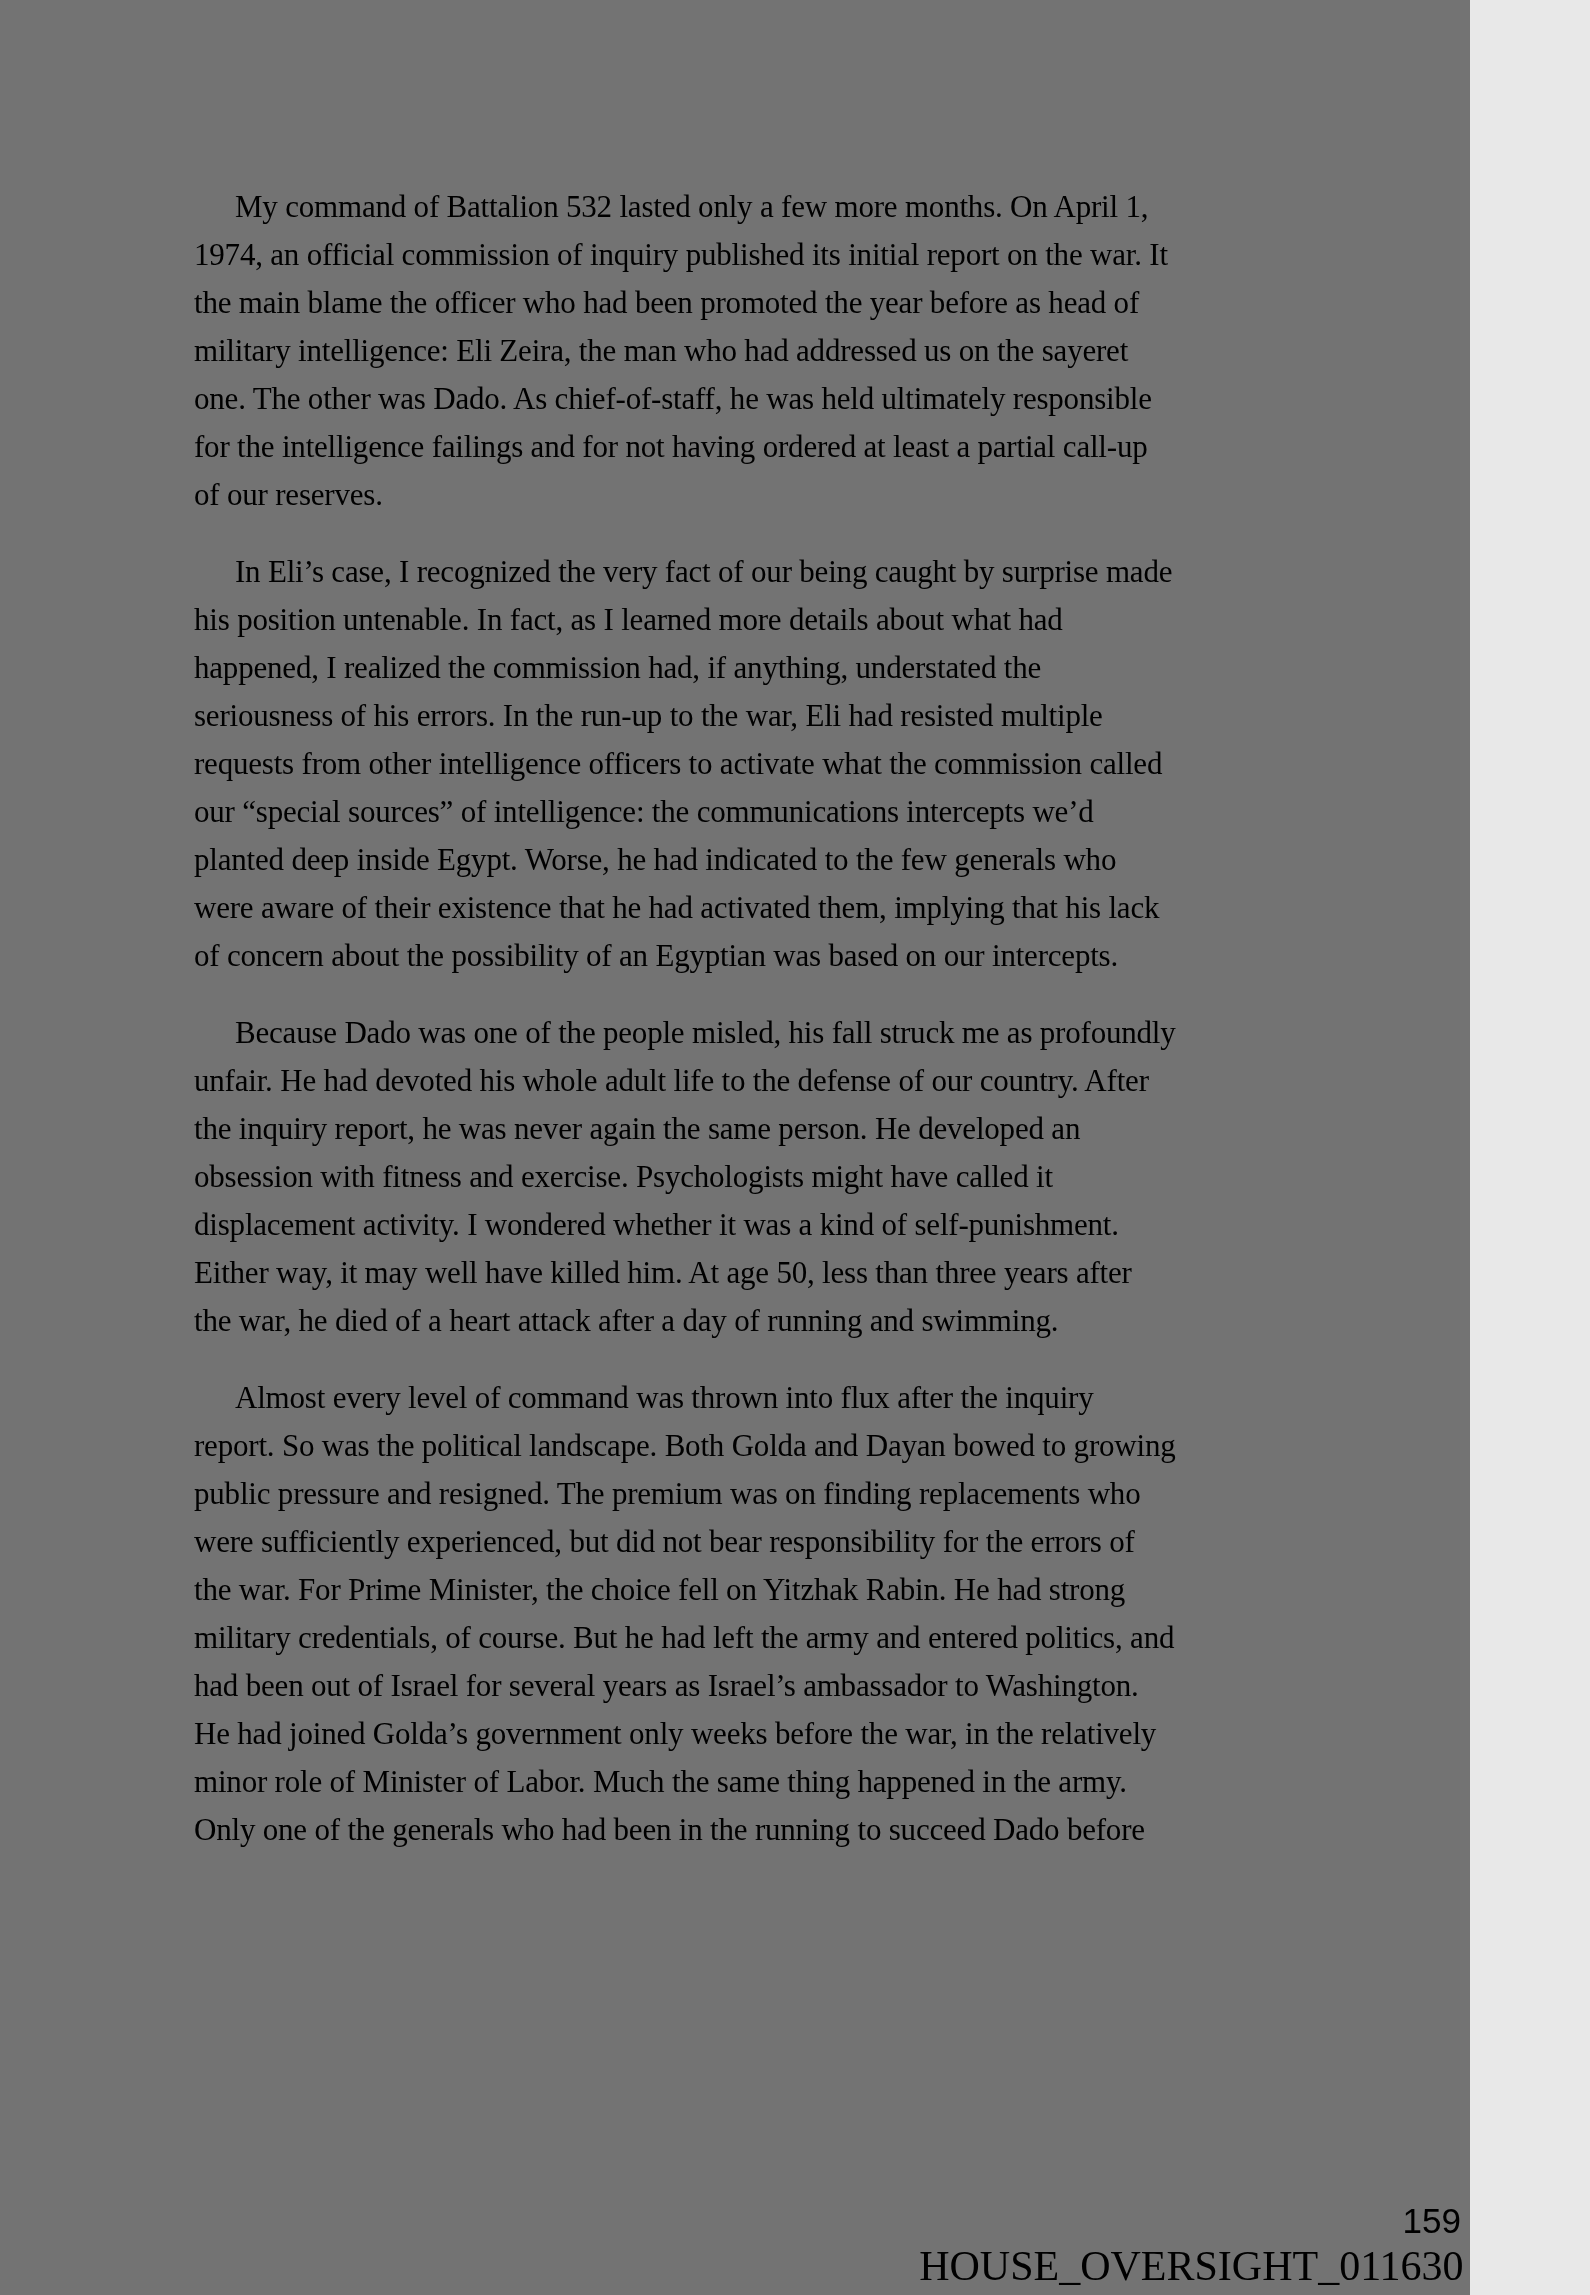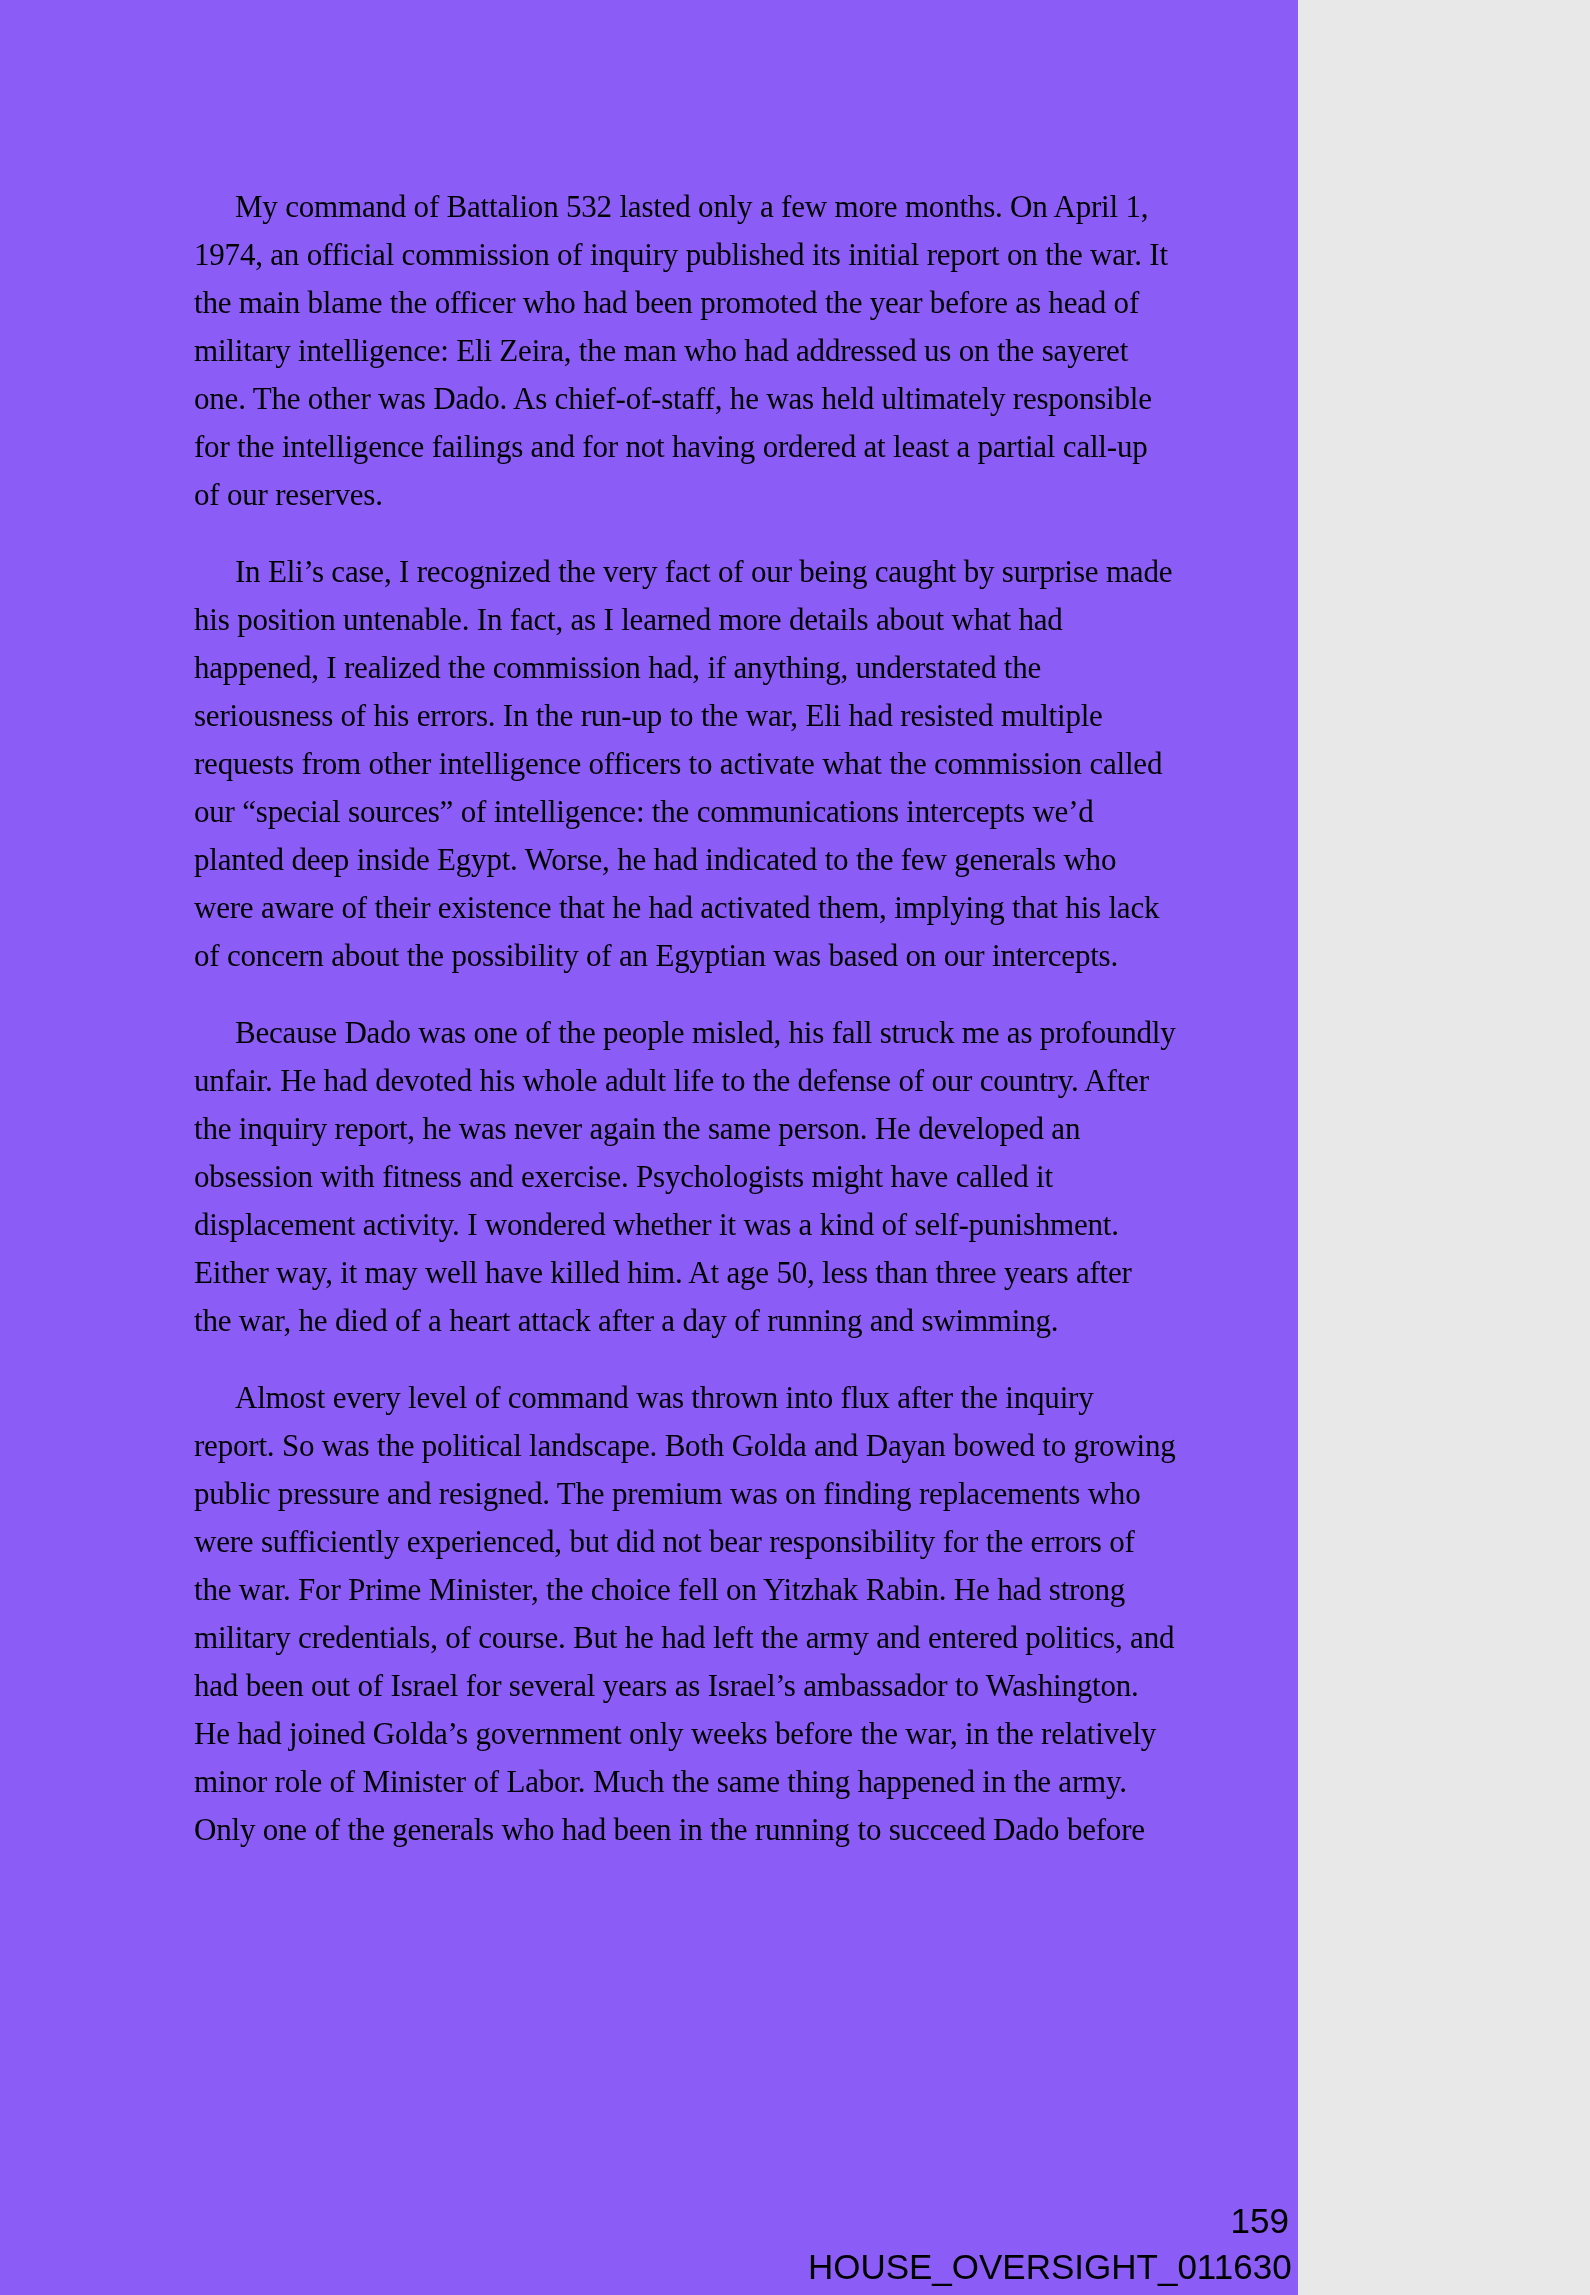--- a/index.html
+++ b/index.html
@@ -2,23 +2,23 @@
 <html style="font-size:10.3px"><head>
 <meta charset="utf-8">
 <style>
   html, body {
     margin: 0;
     padding: 0;
     background: #e8e8e8;
   }
   .page {
     position: relative;
-    width: 1298px;
+    width: 1470px;
     height: 2295px;
-    background: #8b5cf6;
+    background: #737373;
     overflow: hidden;
     font-family: "Liberation Serif", serif;
     color: #000000;
   }
   .body-text {
     position: absolute;
     left: 194px;
     top: 183px;
     width: 1195px;
     font-size: 31px;
@@ -42,22 +42,22 @@
     font-family: "Liberation Sans", sans-serif;
     font-size: 35px;
     line-height: 35px;
     color: #000000;
     margin-top: 20px;
   }
   .bates-stamp {
     position: absolute;
     top: 2249px;
     right: 6.4px;
-    font-family: Liberation Sans, sans-serif;
-    font-size: 35px;
+    font-family: Liberation Serif, serif;
+    font-size: 42px;
     line-height: 35px;
     color: #000000;
   }
 </style>
 </head>
 <body>
 
 <div class="page">
   <main class="body-text">
     <section class="paragraph">

